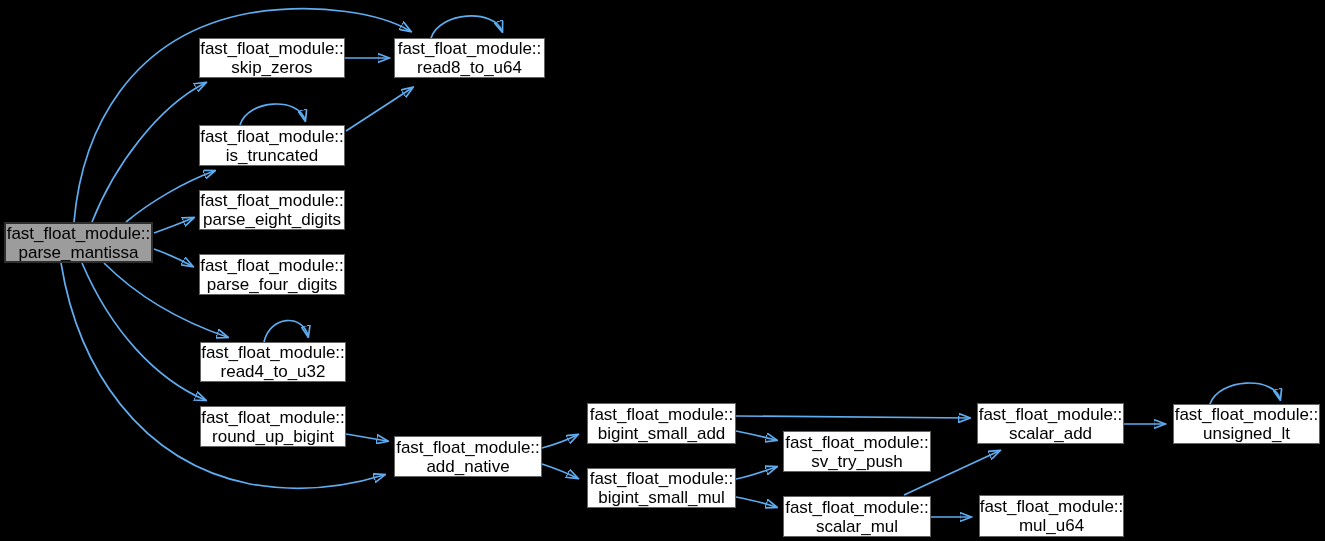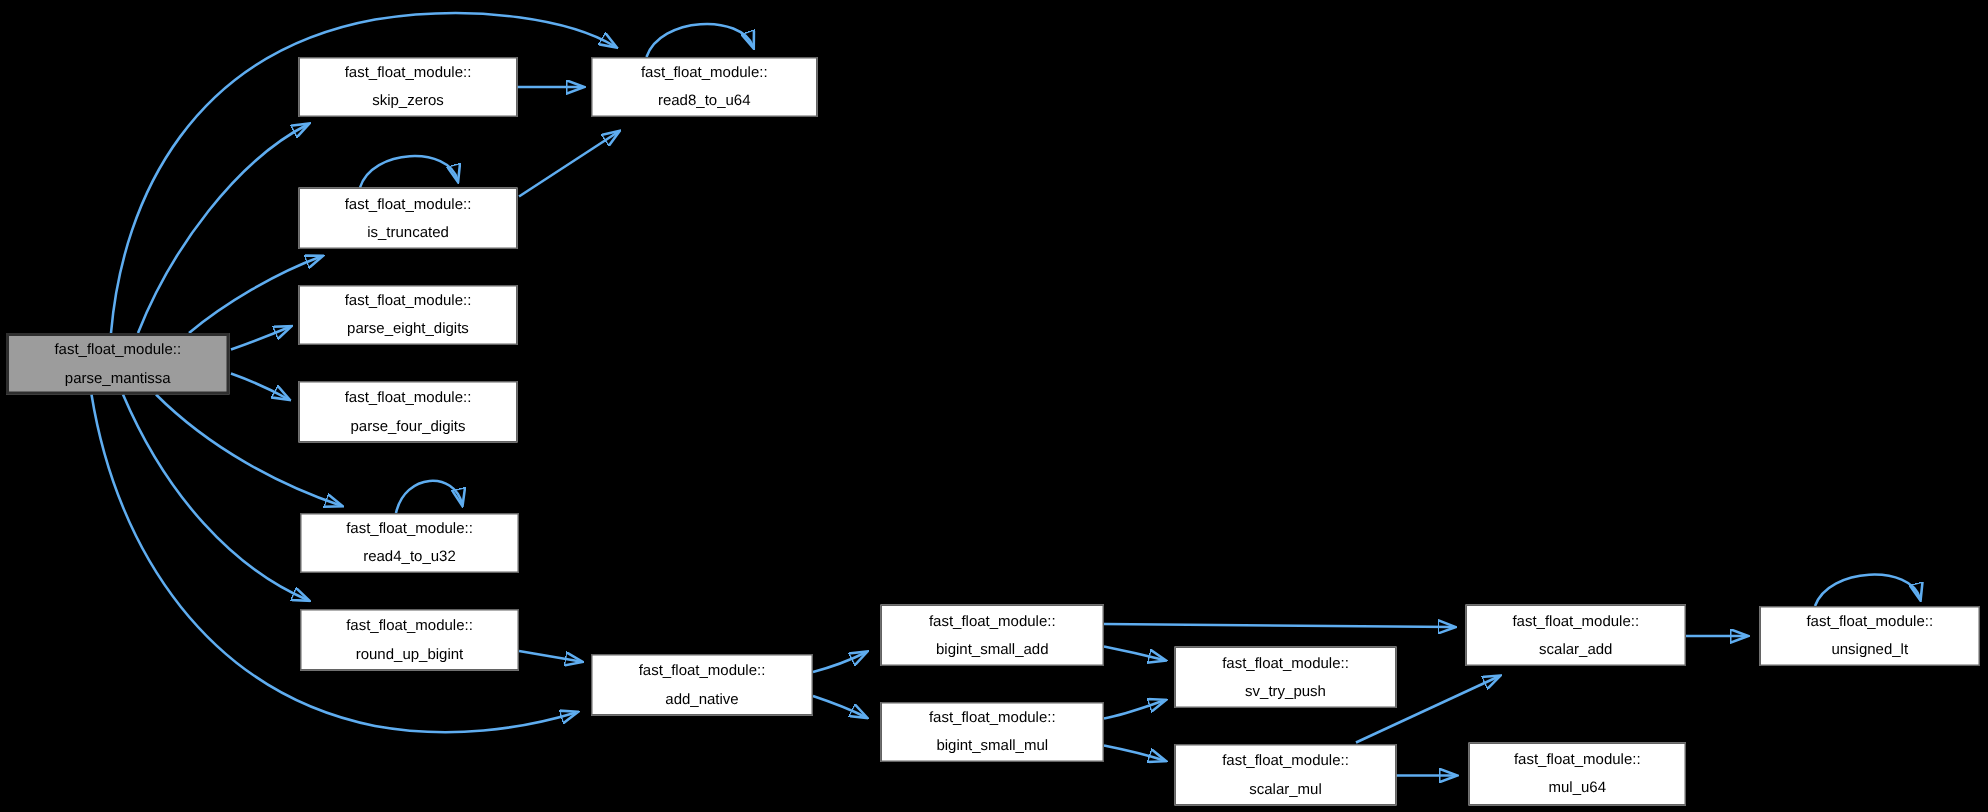--- a/index.html
+++ b/index.html
@@ -30,21 +30,21 @@
     position: absolute;
     box-sizing: border-box;
     background: var(--node-fill, #ffffff);
     border: 1.5px solid var(--node-border, #636363);
     color: #000000;
     display: flex;
     flex-direction: column;
     align-items: center;
     justify-content: center;
     text-align: center;
-    font-size: 10px;
+    font-size: 17px;
     line-height: 19px;
     white-space: nowrap;
     cursor: pointer;
   }
   .node.highlight {
     background: var(--hl-fill, #9c9c9c);
     border: 2px solid var(--hl-border, #2e2e2e);
   }
 </style>
 </head>

